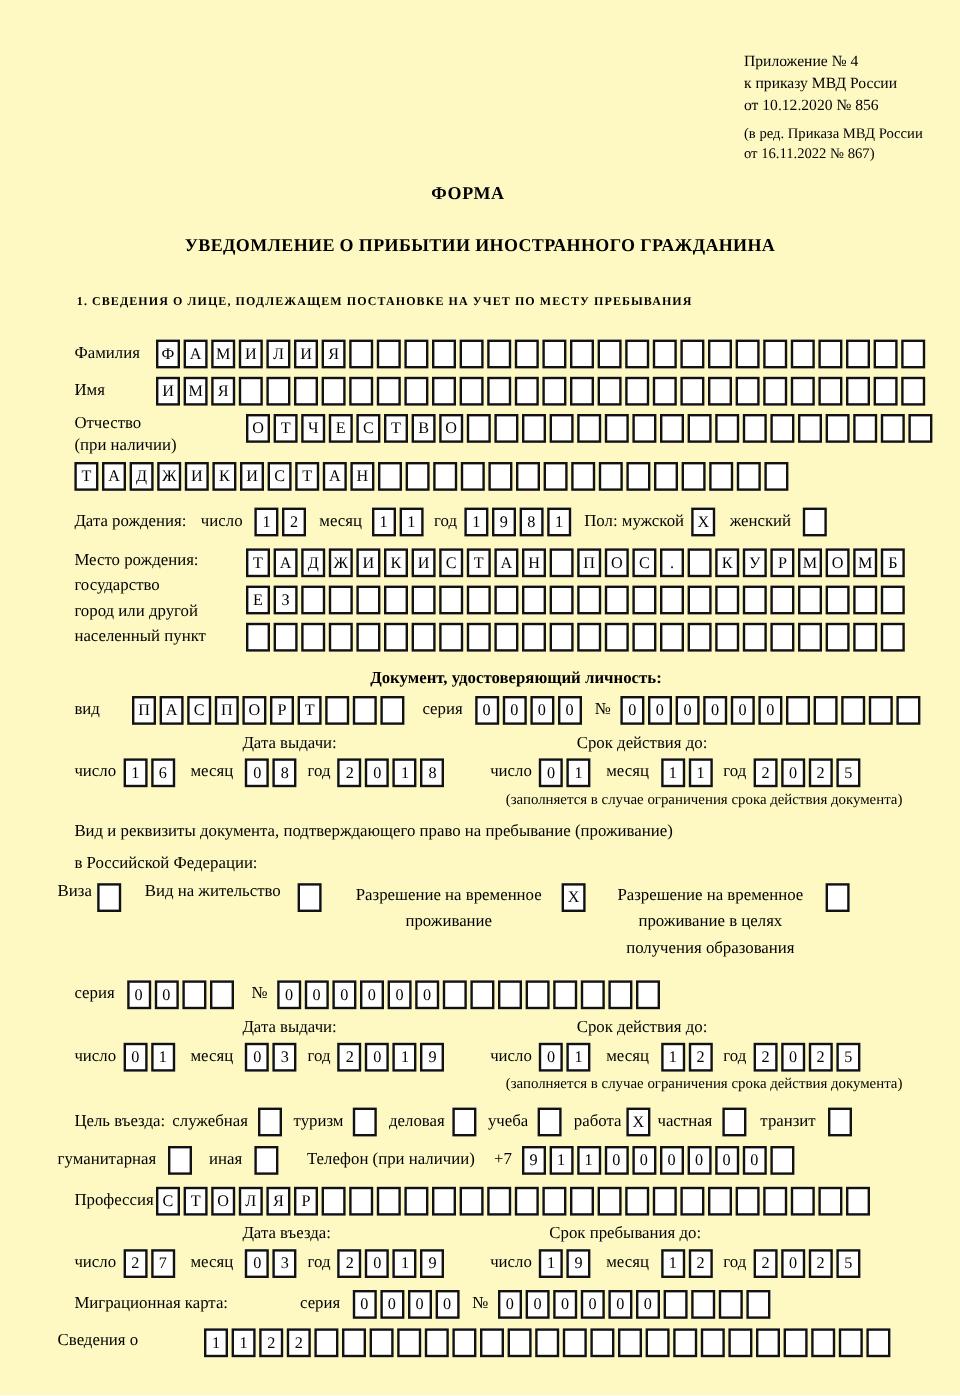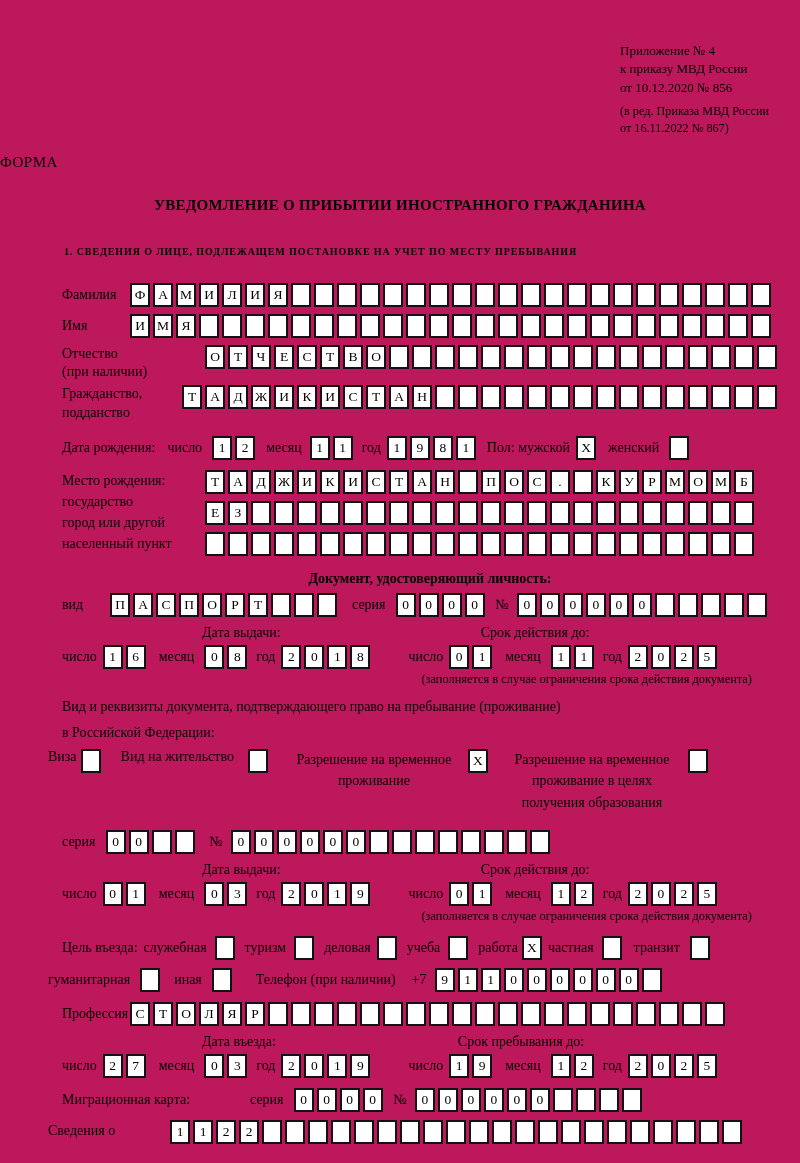--- a/index.html
+++ b/index.html
@@ -1,35 +1,35 @@
 <!DOCTYPE html>
 <html><head>
 <meta charset="utf-8">
 <style>
   html,body{margin:0;padding:0;background:#fff;}
-  .page{position:relative;width:800px;height:1163px;background:#be185d;color:#000;
+  .page{position:relative;width:800px;height:1163px;background:#fef9c3;color:#000;
         font-family:"Liberation Serif","DejaVu Serif",serif;overflow:hidden;box-sizing:border-box;padding-top:42px;}
   .t{font-size:14px;}
   .small{font-size:12.4px;}
   .row{display:flex;align-items:flex-start;padding-left:62px;}
   .vcenter{align-items:center;}
   .cells{display:flex;flex-wrap:nowrap;flex:none;}
   .cell{box-sizing:border-box;flex:none;width:20px;height:24px;border:2px solid #121212;margin-right:3px;
         font-size:13.5px;text-align:center;line-height:20px;background:#fff;}
   .cb{display:inline-block;box-sizing:border-box;width:20px;height:24px;border:2px solid #121212;
       font-size:13.5px;text-align:center;line-height:20px;flex:none;background:#fff;}
   .lbl{font-size:14px;line-height:1.3;flex:none;}
   .w68{width:68px;} .w120{width:120px;} .w143{width:143px;} .w48{width:48px;} .w153{width:153px;} .w122{width:122px;}
   .ml4{margin-left:4px;} .ml6{margin-left:6px;} .ml8{margin-left:8px;} .ml10{margin-left:10px;}
   .ml12{margin-left:12px;} .ml14{margin-left:14px;} .ml16{margin-left:16px;} .ml20{margin-left:20px;}
   .ml24{margin-left:24px;} .ml35{margin-left:35px;}
   .annex{margin-left:620px;font-size:13px;line-height:1.42;}
   .annex .small{font-size:12.2px;line-height:1.4;}
   .annex .gap{margin-top:6px;}
-  .forma{font-weight:normal;font-size:15px;text-align:left;padding-right:20px;margin-top:16px;letter-spacing:.5px;}
+  .forma{font-weight:bold;font-size:15px;text-align:center;padding-right:20px;margin-top:16px;letter-spacing:.5px;}
   .title{text-align:center;font-weight:bold;font-size:15px;margin-top:22px;line-height:1.7;letter-spacing:.3px;}
   .uline{display:inline-block;width:55px;border-bottom:2px solid #3a3a3a;margin-left:10px;}
   .section1{font-weight:bold;font-size:10px;letter-spacing:.9px;margin-top:28px;padding-left:64px;}
   .mt26{margin-top:26px;} .mt14{margin-top:14px;} .mt12{margin-top:12px;} .mt10{margin-top:10px;}
   .mt8{margin-top:8px;padding-left:48px;} .mt7{margin-top:7px;} .mt6{margin-top:6px;} .mt4{margin-top:4px;}
   .mt16{margin-top:16px;}
   .bp-rows .cells{margin-bottom:7px;}
   .doc-header{margin-top:8px;padding-left:60px;text-align:center;font-weight:bold;font-size:14px;}
   .date-headers{display:flex;font-size:14px;padding-left:62px;}
   .dh1{margin-left:140px;} .dh2{margin-left:200px;} .dh2b{margin-left:182px;}
@@ -154,24 +154,20 @@
         <span class="cell"></span>
         <span class="cell"></span>
         <span class="cell"></span>
         <span class="cell"></span>
         <span class="cell"></span>
         <span class="cell"></span>
       </span>
   </div>
 
   <div class="row mt4">
-    <span class="lbl w120">
-      <span>Гражданство,</span><br>
-      <span>подданство</span>
-    </span>
     <span class="cells">
         <span class="cell">Т</span>
         <span class="cell">А</span>
         <span class="cell">Д</span>
         <span class="cell">Ж</span>
         <span class="cell">И</span>
         <span class="cell">К</span>
         <span class="cell">И</span>
         <span class="cell">С</span>
         <span class="cell">Т</span>

